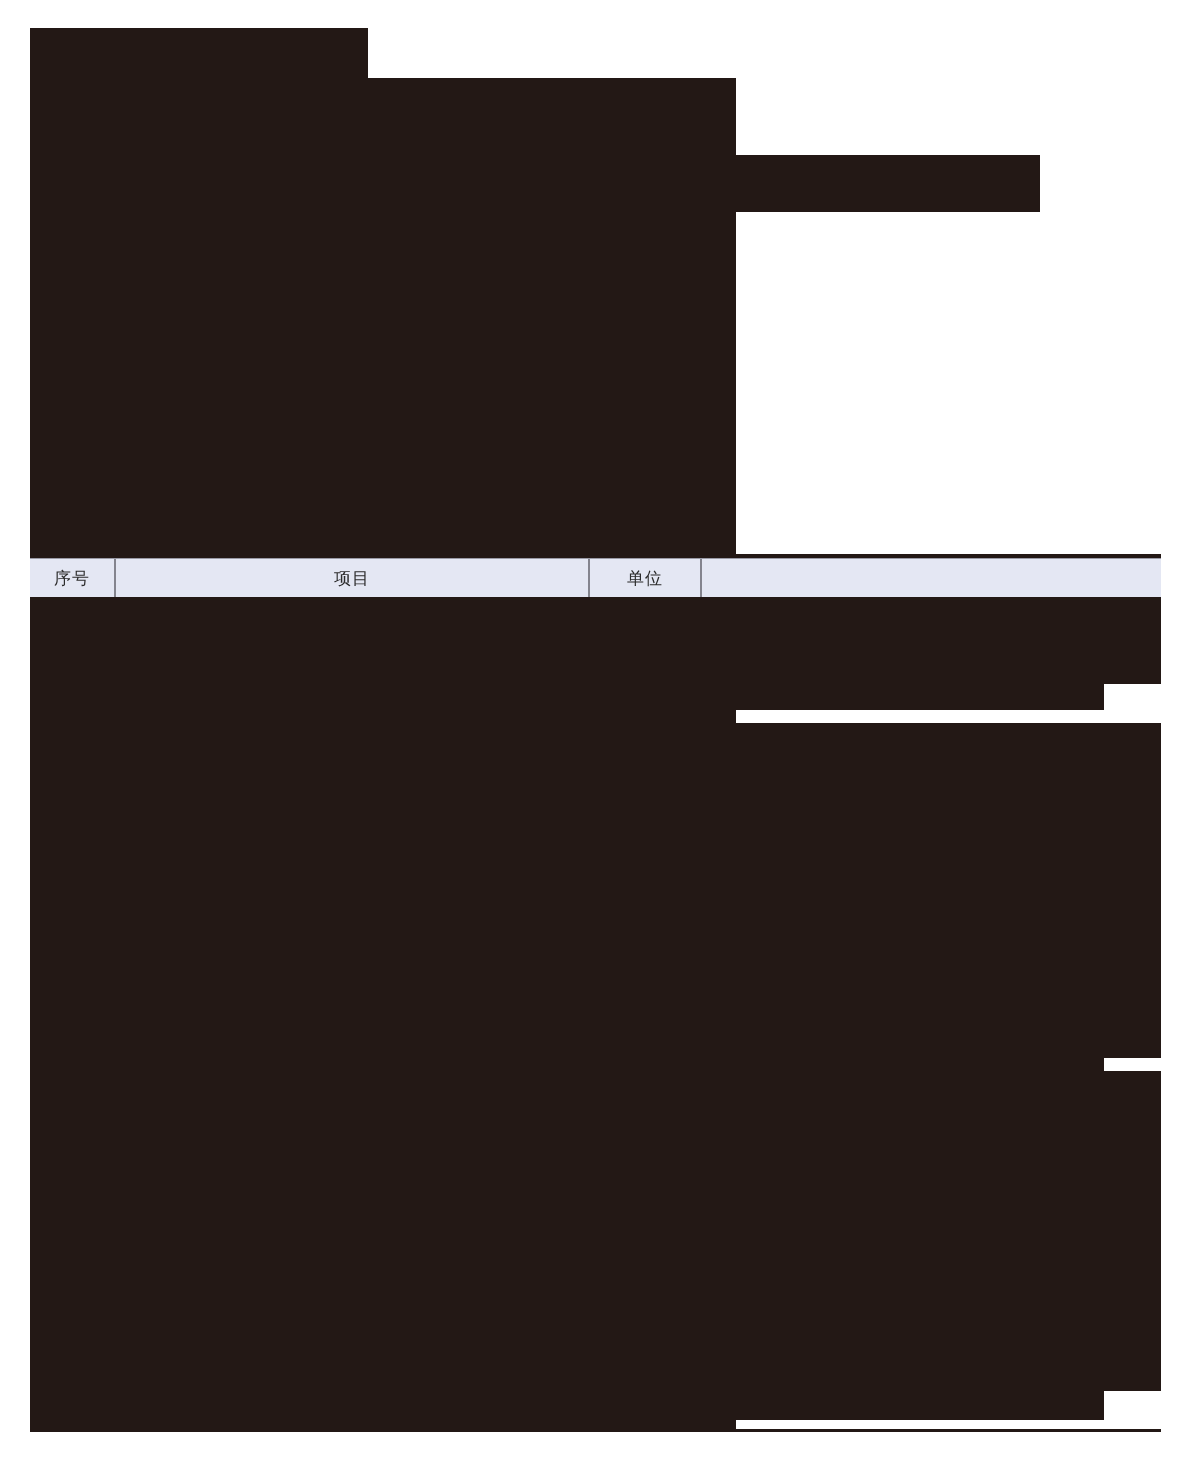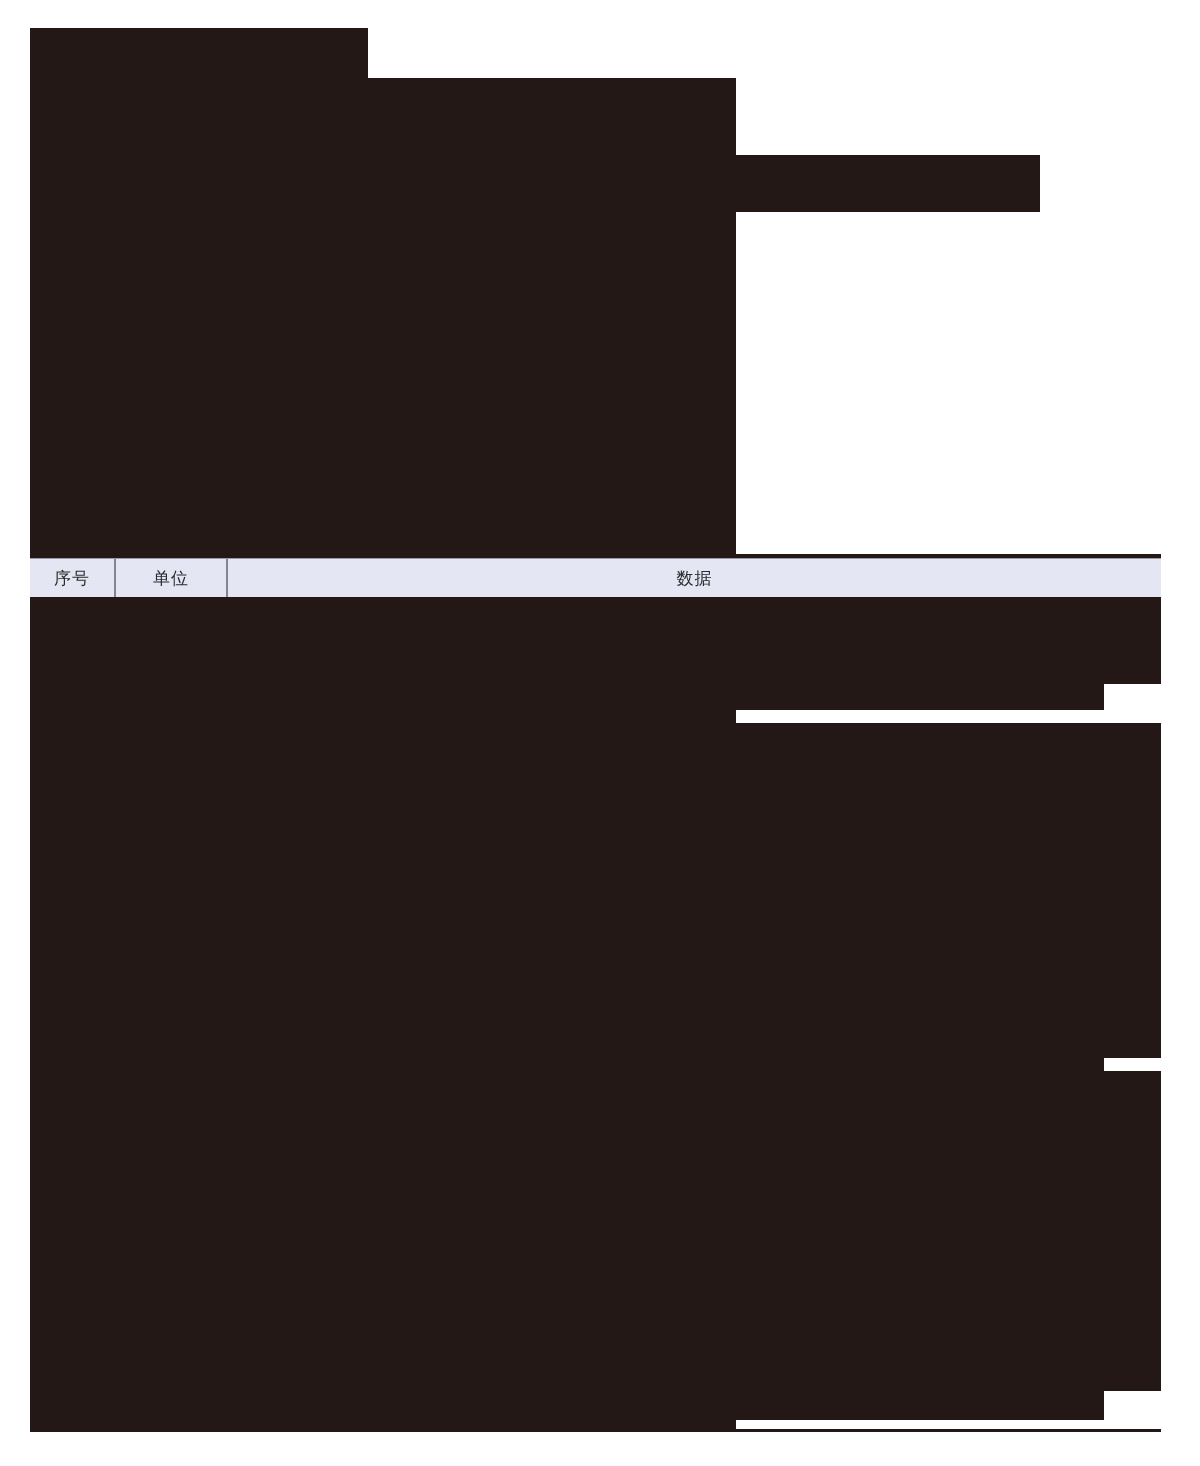--- a/index.html
+++ b/index.html
@@ -82,19 +82,19 @@
       <div class="redaction" style="left: 30px; top: 1058px; width: 1074px; height: 13px;"></div>
       <div class="redaction" style="left: 30px; top: 1071px; width: 1131px; height: 320px;"></div>
       <div class="redaction" style="left: 30px; top: 1391px; width: 1074px; height: 29px;"></div>
       <div class="redaction" style="left: 30px; top: 1420px; width: 706px; height: 12px;"></div>
     </div>
 
   <div class="table-top-border"></div>
 
   <div class="header-row">
     <div class="th col-index">序号</div>
+    <div class="th col-item">项目</div>
     <div class="th col-unit">单位</div>
-    <div class="th col-data">数据</div>
   </div>
 
   <div class="table-bottom-border"></div>
 
 </div>
 
 </body></html>

